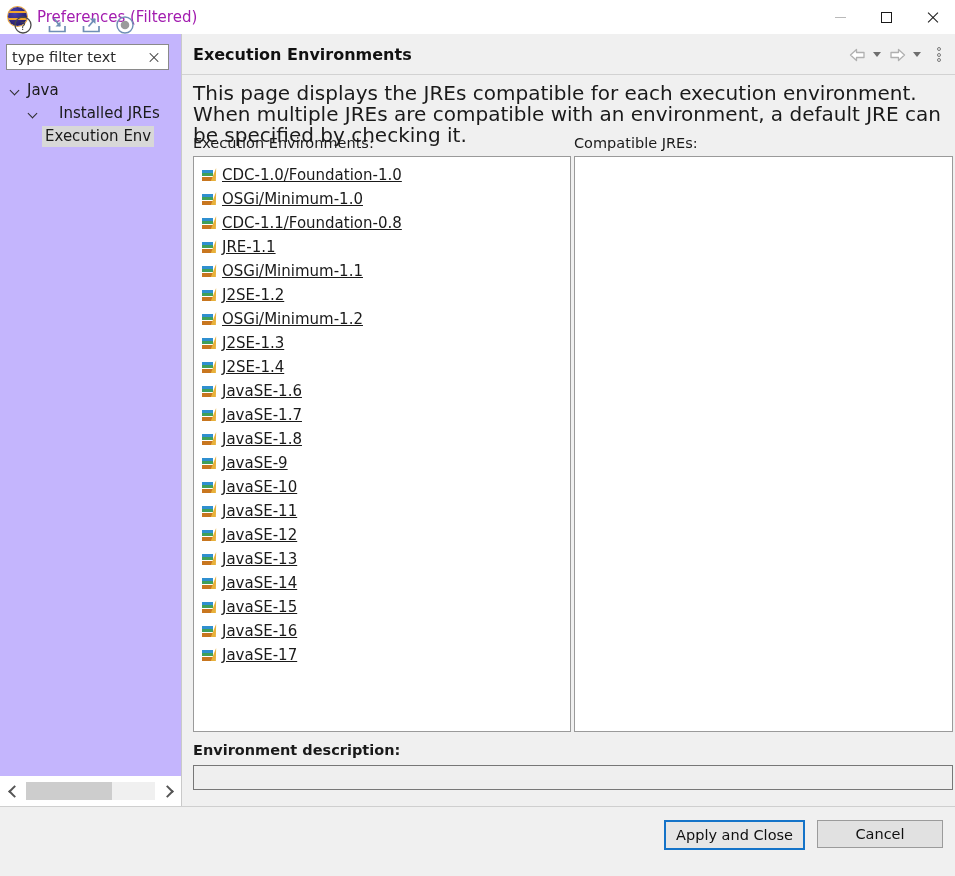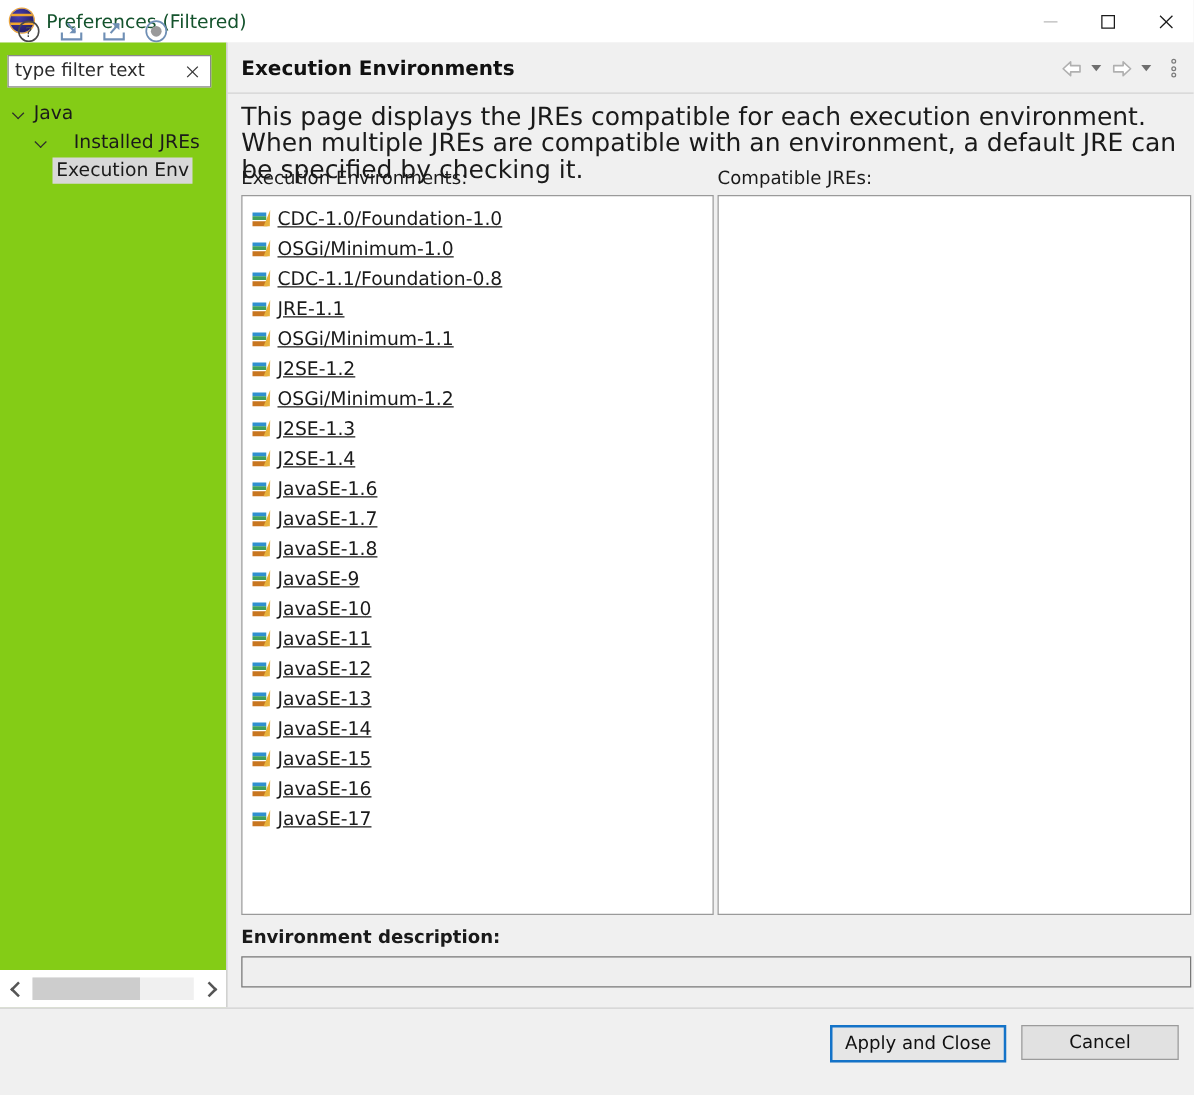--- a/index.html
+++ b/index.html
@@ -57,21 +57,21 @@
   .title-icon .ball::after {
     content: "";
     position: absolute;
     left: -2px; top: 11px;
     width: 24px; height: 2px;
     background: #f0a52e;
   }
   .title-text {
     margin-left: 9px;
     font-size: 15px;
-    color: #14532d;
+    color: #a21caf;
     white-space: nowrap;
   }
   .win-controls {
     position: absolute;
     right: 0; top: 0;
     height: 34px;
     display: flex;
   }
   .win-btn {
     width: 46px; height: 34px;
@@ -100,21 +100,21 @@
     border-top: 1.4px solid #1a1a1a;
   }
   .close-glyph::before { transform: rotate(45deg); }
   .close-glyph::after  { transform: rotate(-45deg); }
 
   
   .sidebar {
     position: absolute;
     left: 0; top: 34px;
     width: 181px; height: 772px;
-    background: #84cc16;
+    background: #c4b5fd;
     box-sizing: border-box;
   }
   .filter-wrap {
     position: absolute;
     left: 6px; top: 10px;
     width: 163px; height: 26px;
     background: #ffffff;
     border: 1px solid #8a8a8a;
     box-sizing: border-box;
     display: flex;

